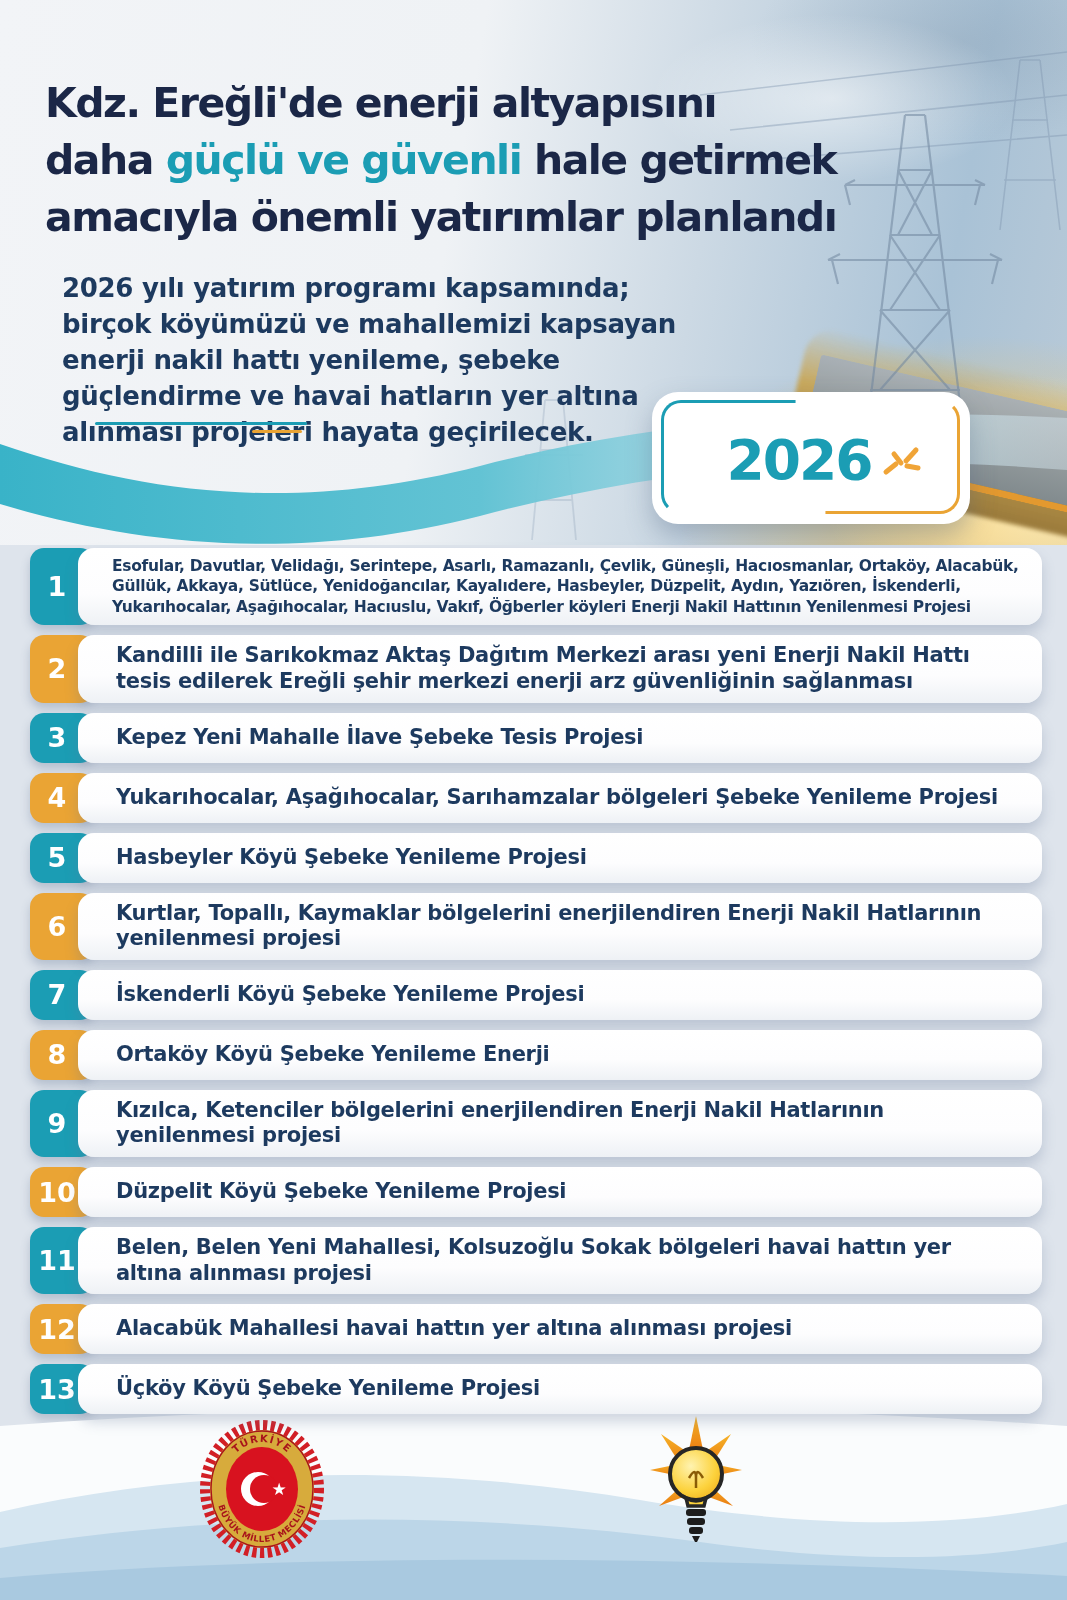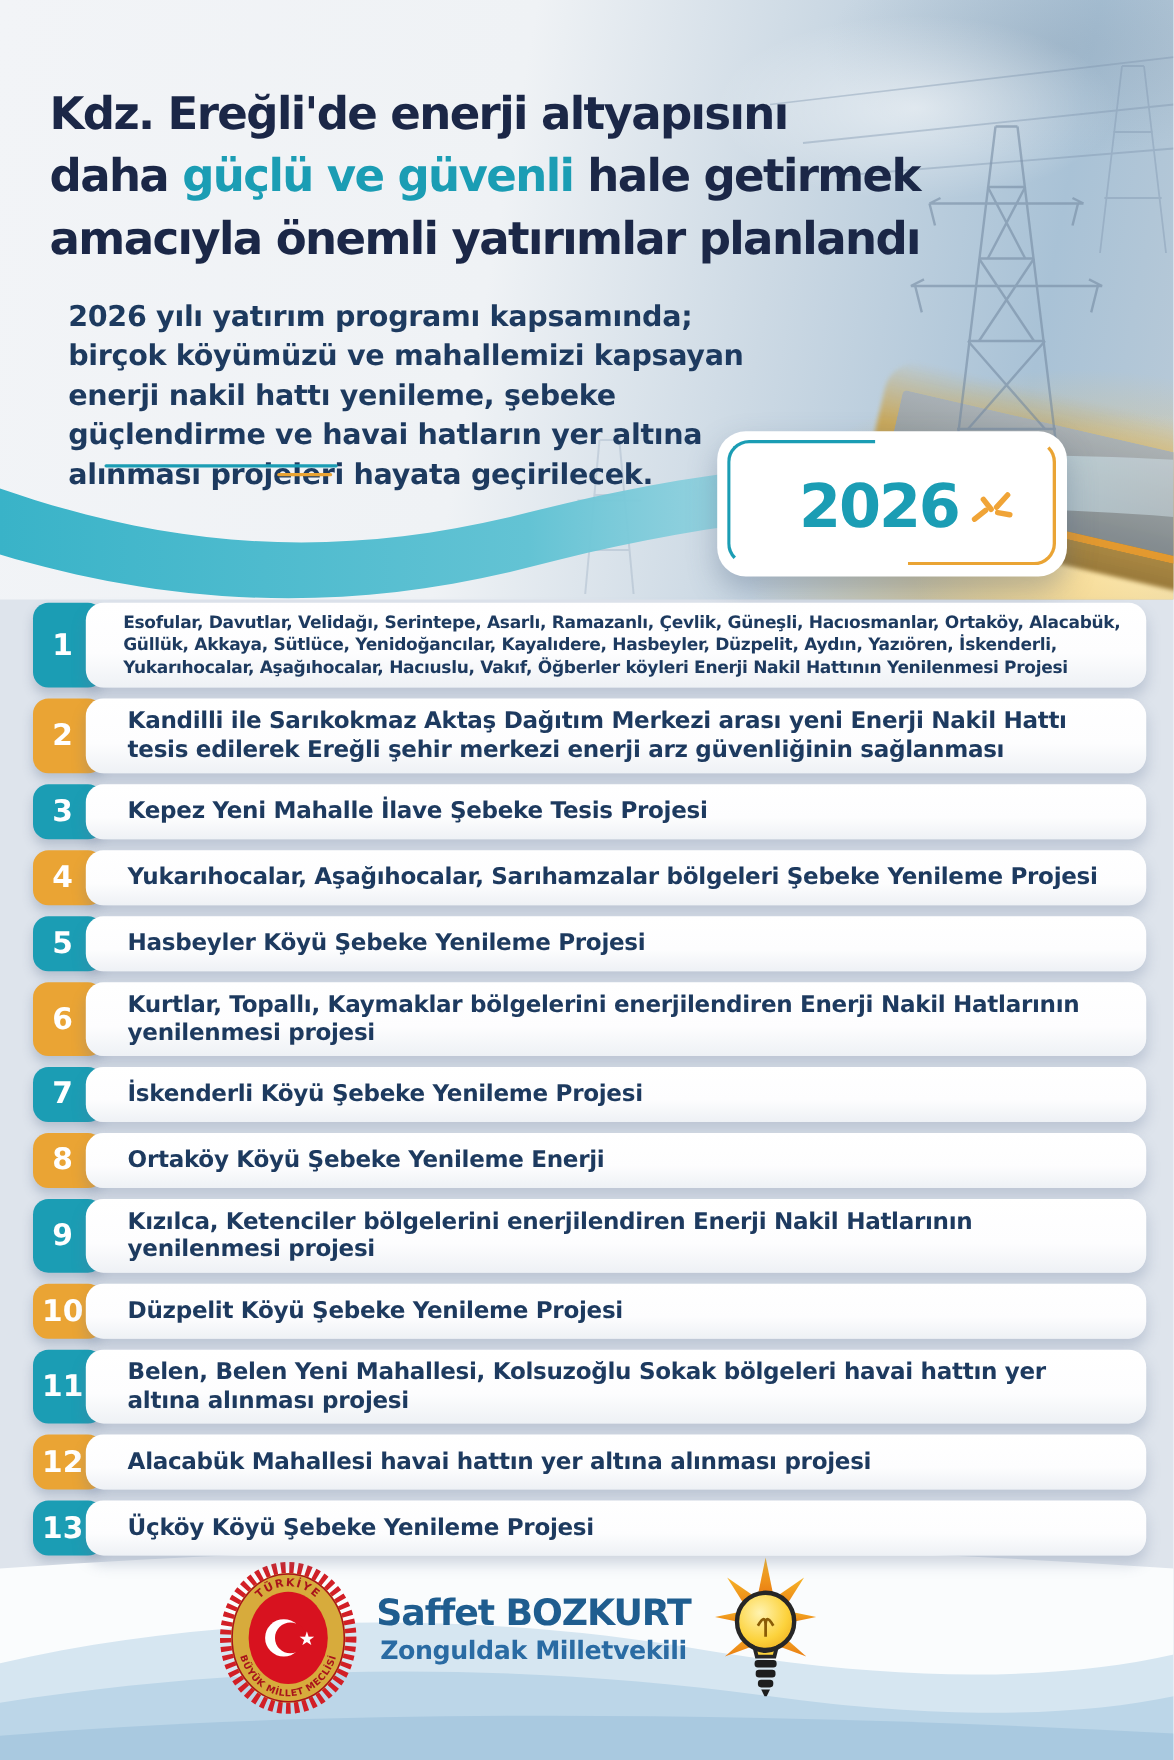--- a/index.html
+++ b/index.html
@@ -223,24 +223,20 @@
     <circle cx="66" cy="71" r="14" fill="#d8121f"></circle>
     <text x="81" y="77" font-size="17" fill="#ffffff" text-anchor="middle">★</text>
     <text font-size="10" font-weight="bold" fill="#a8131b" letter-spacing="1.5">
       <textPath href="#arcT" startOffset="50%" text-anchor="middle">TÜRKİYE</textPath>
     </text>
     <text font-size="8.5" font-weight="bold" fill="#a8131b" letter-spacing="0.5">
       <textPath href="#arcB" startOffset="50%" text-anchor="middle">BÜYÜK MİLLET MECLİSİ</textPath>
     </text>
   </svg>
 
-  <div class="footer-names">
-    <div class="footer-name">Saffet BOZKURT</div>
-    <div class="footer-role">Zonguldak Milletvekili</div>
-  </div>
 
   <svg class="akp" width="100" height="140" viewBox="0 0 100 140">
     <defs>
       <linearGradient id="rayG" x1="0" y1="0" x2="0" y2="1">
         <stop offset="0" stop-color="#f6b428"></stop>
           <stop offset="1" stop-color="#ea7d12"></stop>
       </linearGradient>
       <radialGradient id="bulbG" cx="0.4" cy="0.35" r="0.8">
         <stop offset="0" stop-color="#fff3b0"></stop>
           <stop offset="0.6" stop-color="#fcd23c"></stop>

